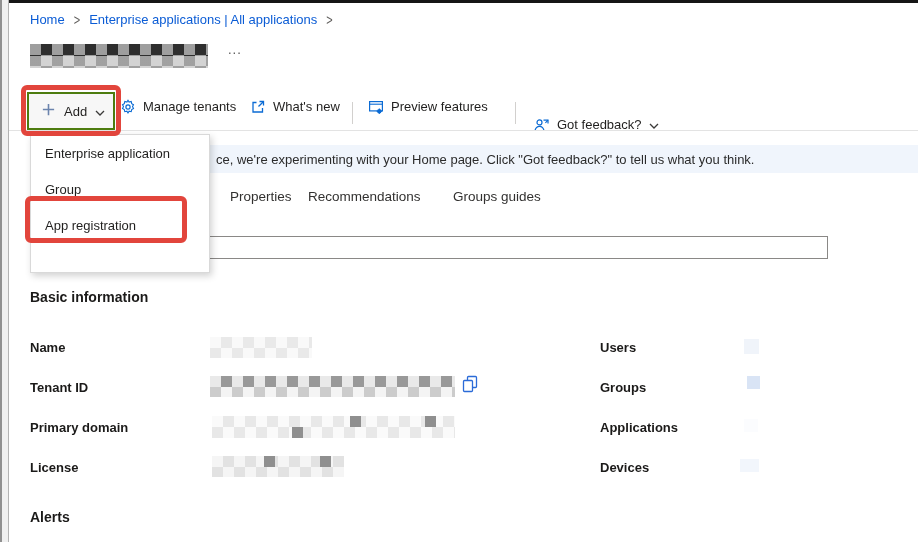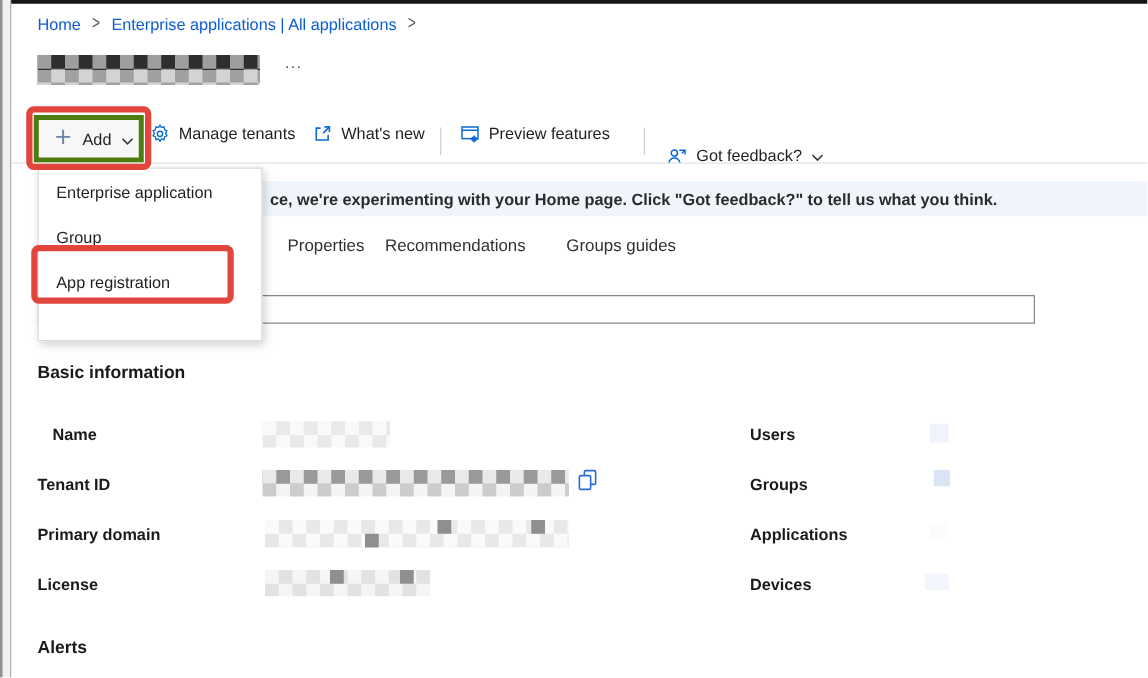--- a/index.html
+++ b/index.html
@@ -49,35 +49,35 @@
 
   
   .toolbar-divider { position: absolute; top: 102px; width: 1px; height: 22px; background: #d2d0ce; }
   .toolbar-rule { position: absolute; left: 9px; top: 130px; width: 909px; height: 1px; background: #e3e3e3; }
   .tb-item { position: absolute; top: 99px; height: 28px; display: flex; align-items: flex-start; gap: 7px;
     font-size: 13px; color: #201f1e; cursor: pointer; white-space: nowrap; }
   .tb-item svg { flex: 0 0 auto; }
 
   .add-btn { position: absolute; left: 27px; top: 92px; width: 88px; height: 38px;
     background: #f7f7f7; display: flex; align-items: center; padding-left: 12px; gap: 8px;
-    font-size: 13px; color: #201f1e; cursor: pointer; border: 4px solid #4d7c0f; }
+    font-size: 13px; color: #201f1e; cursor: pointer; border: 2px solid #4d7c0f; }
 
   .annotation { position: absolute; border: 5px solid #e2453c; border-radius: 6px; z-index: 30; pointer-events: none; }
   .annotation-add { left: 21px; top: 85px; width: 100px; height: 51px; }
   .annotation-ea { left: 25px; top: 196px; width: 162px; height: 47px; }
 
   
   .dropdown { position: absolute; left: 30px; top: 134px; width: 180px; height: 139px;
     background: #ffffff; border: 1px solid #d9d9d9; box-shadow: 2px 3px 7px rgba(0,0,0,.18);
     z-index: 25; display: flex; flex-direction: column; }
   .menu-item { height: 36px; display: flex; align-items: center; padding: 0 12px 0 14px;
     font-size: 13px; color: #201f1e; cursor: pointer; justify-content: space-between; }
 
   
-  .banner { position: absolute; left: 30px; top: 145px; width: 888px; height: 28px; background: #f0f5fc; z-index: 1; font-weight: bold; }
+  .banner { position: absolute; left: 30px; top: 145px; width: 888px; height: 28px; background: #f0f5fc; z-index: 1; }
   .banner-text { position: absolute; left: 186px; top: 0; height: 28px; display: flex; align-items: center;
     font-size: 13px; color: #2b2b2b; white-space: nowrap; }
 
   
   .tab { position: absolute; top: 185px; height: 22px; display: flex; align-items: center;
     font-size: 13.5px; color: #323130; cursor: pointer; z-index: 1; }
   .tab-properties { left: 230px; }
   .tab-recommendations { left: 308px; }
   .tab-setup { left: 453px; }
 
@@ -201,21 +201,21 @@
     <div class="menu-item">
       <span>App registration</span>
     </div>
   </div>
 
   <div class="annotation annotation-add"></div>
   <div class="annotation annotation-ea"></div>
 
   <div class="section-heading" style="top:289px;">Basic information</div>
 
-  <div class="row-label" style="left:30px; top:340px;margin-left:12px;">Name</div>
+  <div class="row-label" style="left:30px; top:340px;">Name</div>
   <div class="mosaic mosaic-name"></div>
 
   <div class="row-label" style="left:30px; top:380px;">Tenant ID</div>
   <div class="mosaic mosaic-tenant"></div>
   <span class="copy-btn">
     <svg width="18" height="19" viewBox="0 0 18 19">
       <rect x="6.5" y="1.5" width="9" height="11" rx="1" fill="none" stroke="#2b6bd8" stroke-width="1.3"></rect>
       <rect x="2.5" y="5.5" width="9" height="11" rx="1" fill="#ffffff" stroke="#2b6bd8" stroke-width="1.3"></rect>
     </svg>
   </span>

